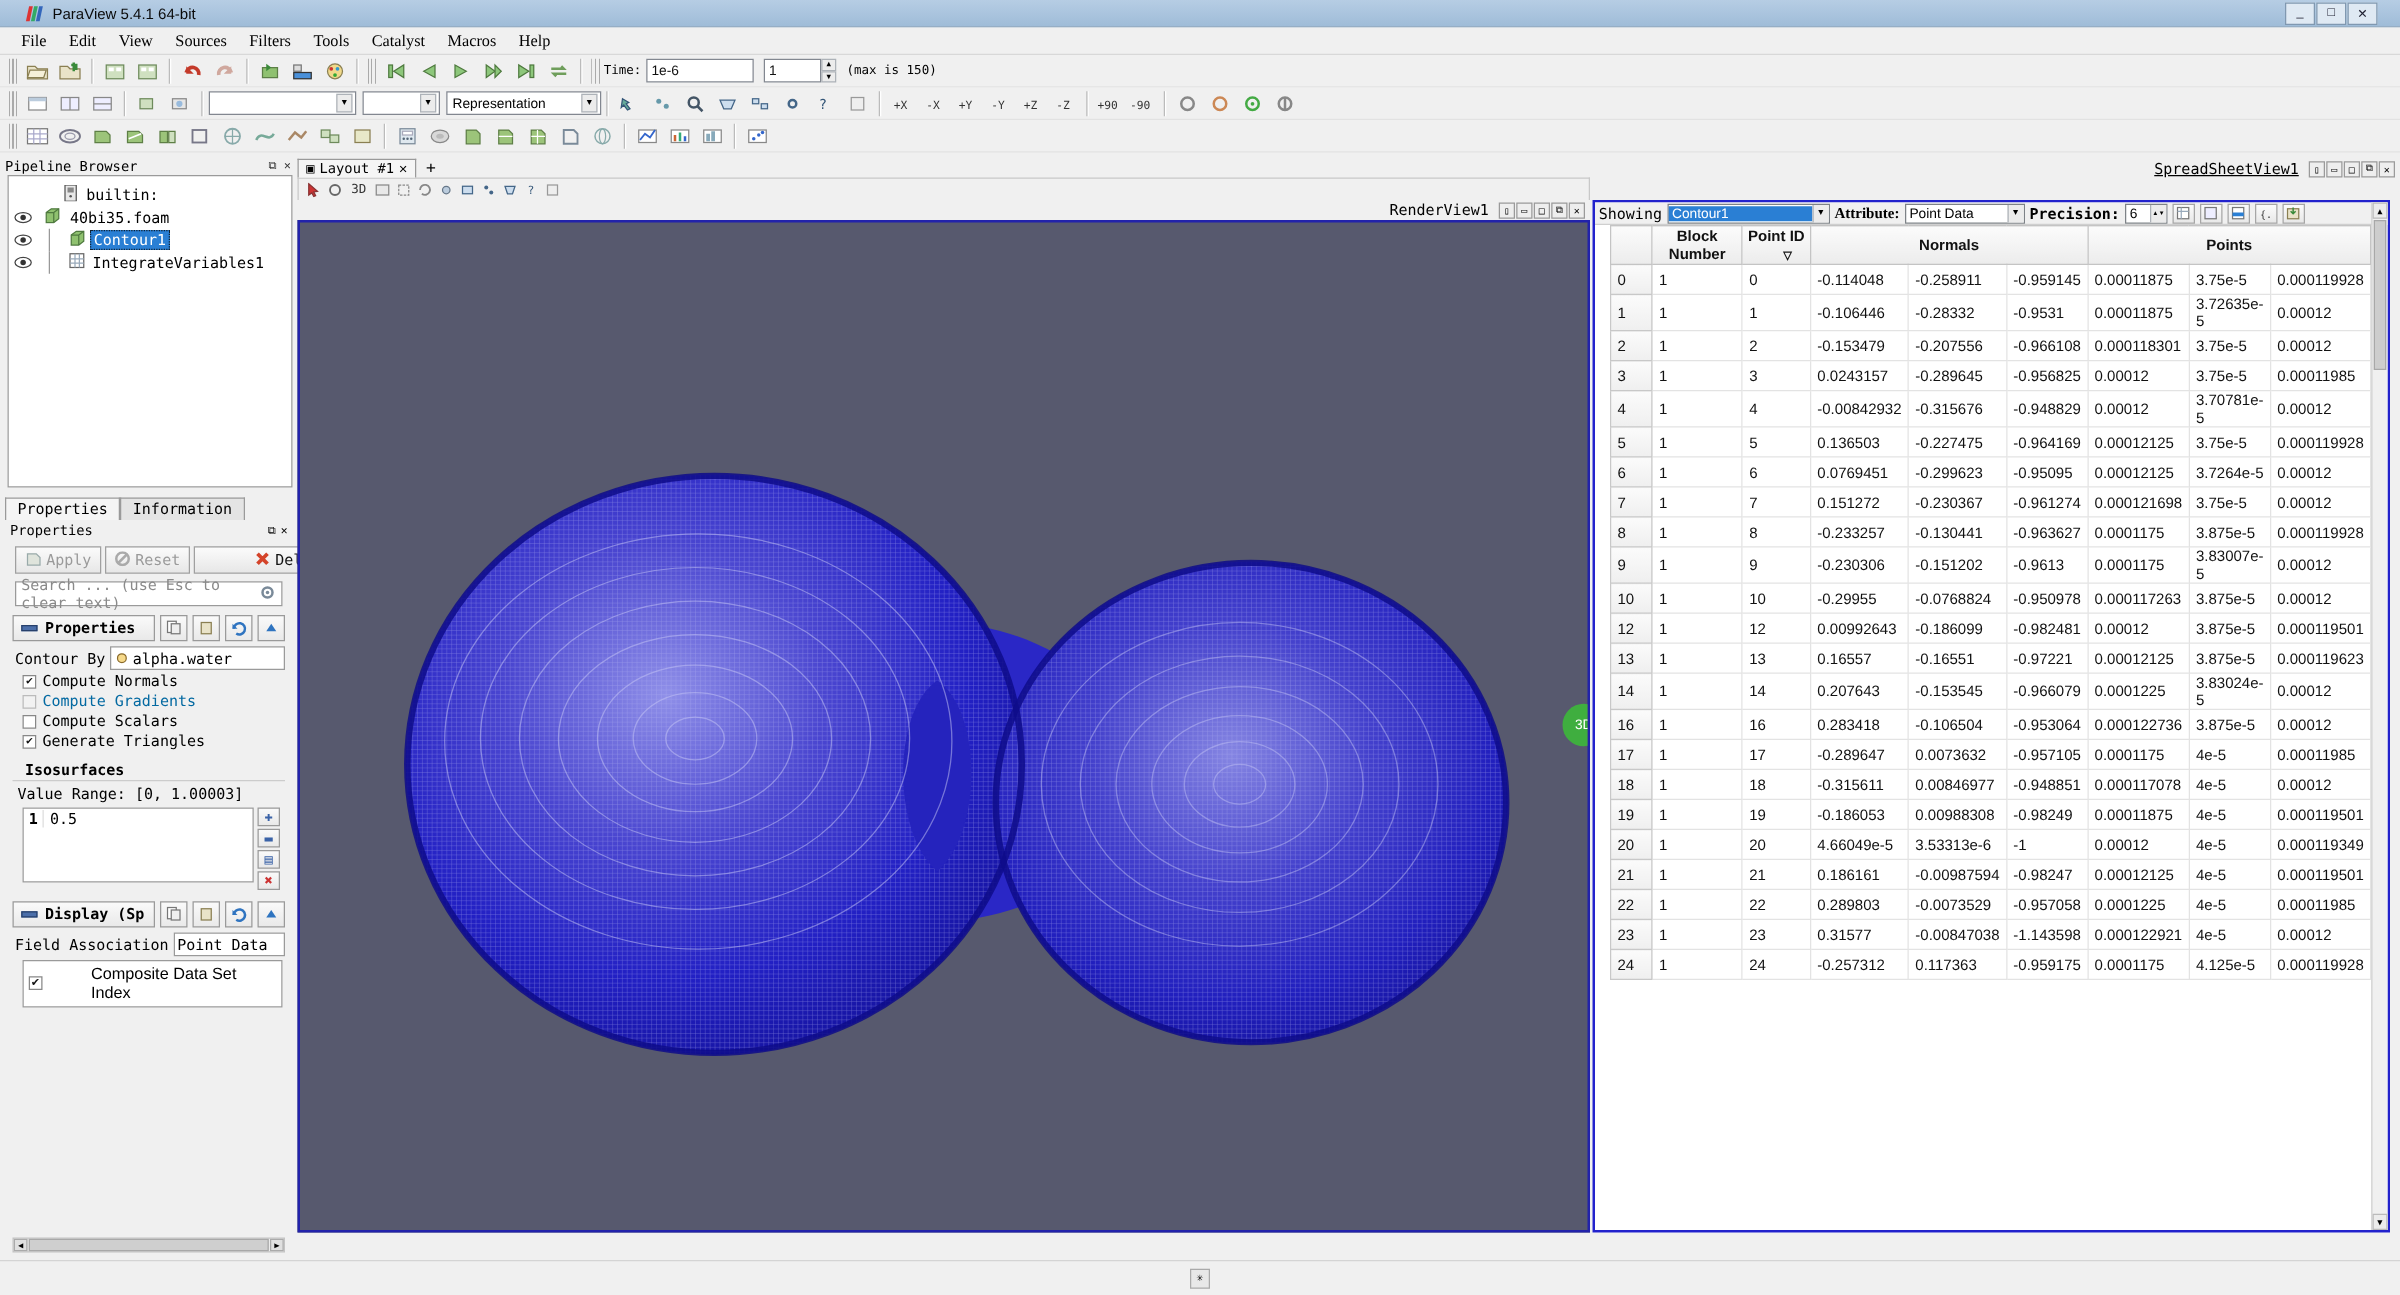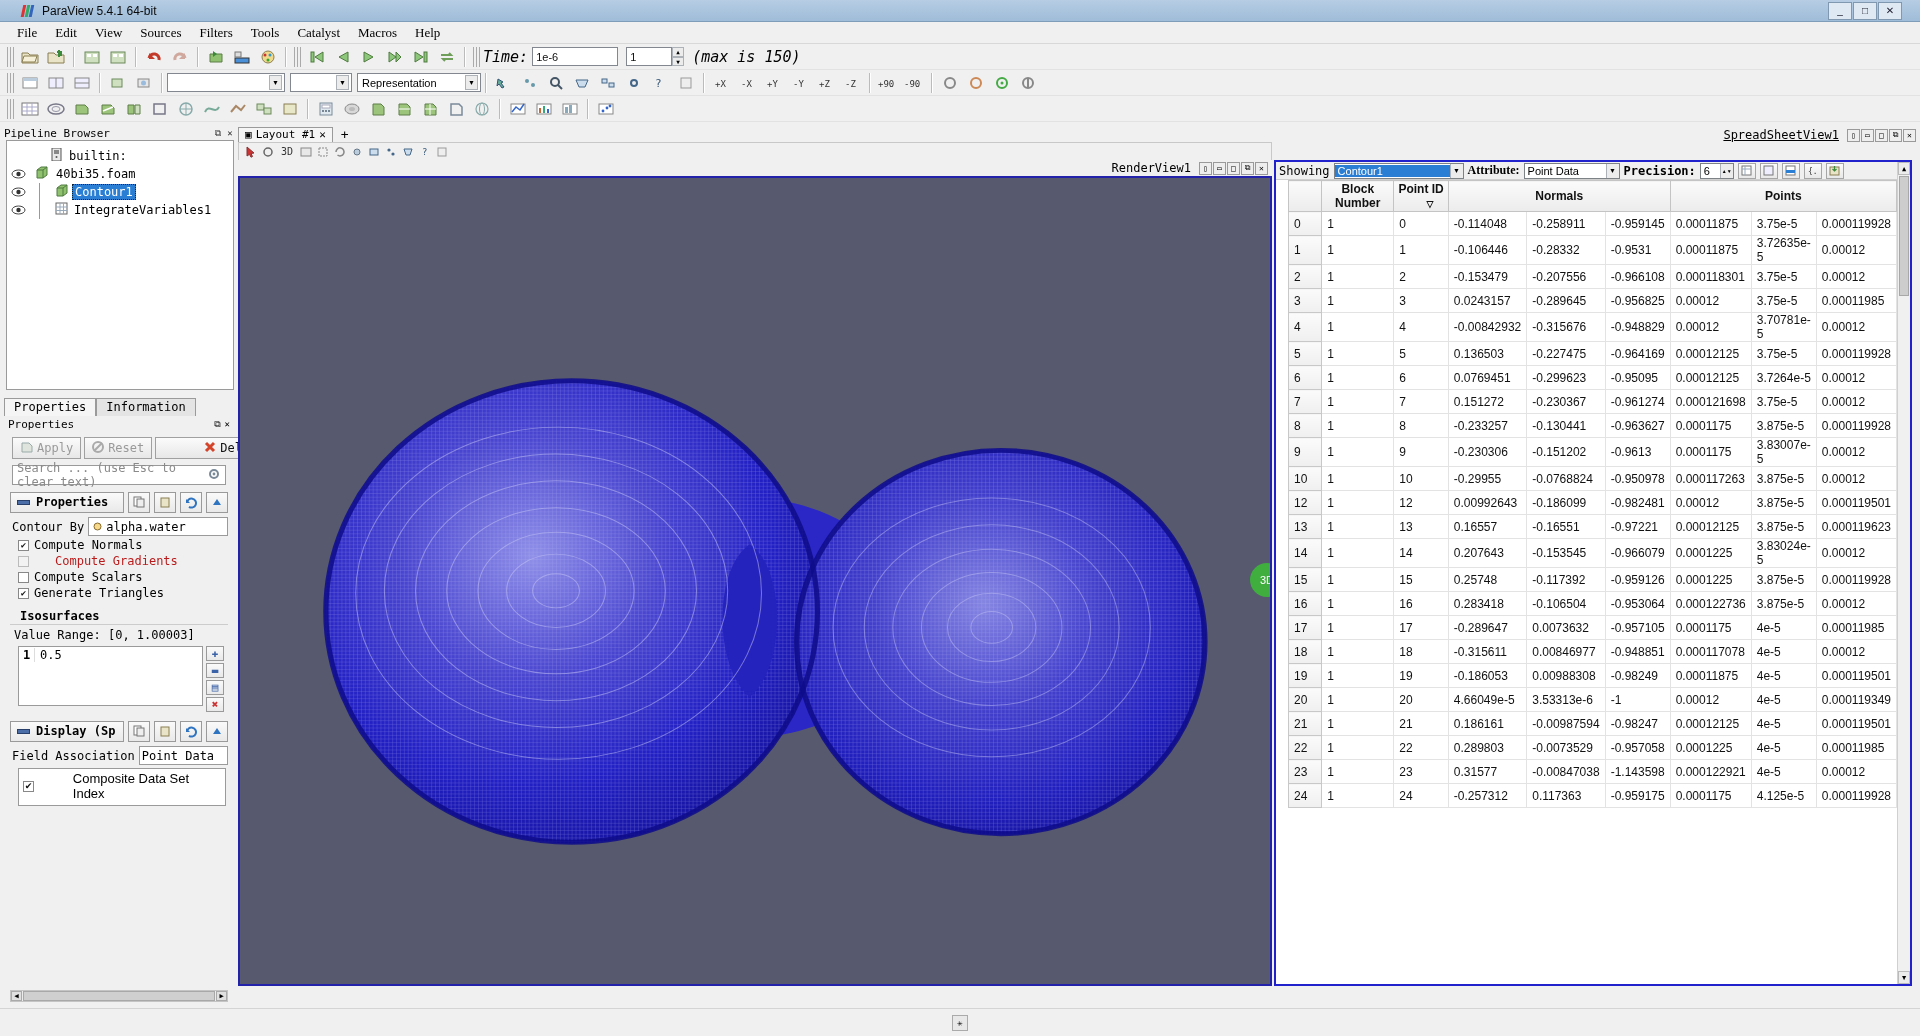--- a/index.html
+++ b/index.html
@@ -55,21 +55,21 @@
   }
   .combo .arw{ margin-left:auto; width:13px;height:15px;background:#ececec;border:1px solid #adb2b8;
                display:flex;align-items:center;justify-content:center;font-size:7px;}
   .txtin{
     height:19px;border:1px solid #828790;background:#fff;
     display:flex;align-items:center;padding:0 3px;
     font-family:"Liberation Sans",sans-serif;font-size:11px;color:#111;
   }
   .spin{ width:12px;height:19px;display:flex;flex-direction:column;}
   .spin i{flex:1;border:1px solid #adb2b8;background:#ececec;font-size:6px;display:flex;align-items:center;justify-content:center;}
-  .lbl{ font-family:"DejaVu Sans Mono",monospace; font-size:15px; color:#000;font-style:italic; }
+  .lbl{ font-family:"DejaVu Sans Mono",monospace; font-size:10px; color:#000; }
   
   .main{ position:absolute; left:0; top:126px; right:0; bottom:28px; }
   
   .panel-title{
     height:14px; font-size:11px; font-family:"DejaVu Sans Mono",monospace;
     display:flex;align-items:center; padding-left:4px; color:#000;
   }
   .panel-title .pb{ margin-left:auto; display:flex; }
   .panel-title .pb span{ width:12px;height:12px;display:flex;align-items:center;justify-content:center;
                          font-size:9px;color:#333;}
@@ -112,21 +112,21 @@
   .sqbtn{ width:22px;height:21px;border:1px solid #9a9a9a;background:linear-gradient(#fafafa,#e9e9e9);
           display:flex;align-items:center;justify-content:center;}
   .formrow{ display:flex;align-items:center;padding:4px 6px 0 8px; font-size:12px;}
   .formrow .fl{ white-space:nowrap;margin-right:4px;}
   .fcombo{ flex:1;height:19px;border:1px solid #9a9a9a;background:#fff;display:flex;align-items:center;
            padding:0 2px;font-size:12px;font-family:"DejaVu Sans Mono",monospace;}
   .chkrow{ display:flex;align-items:center;padding:2px 0 0 14px;font-size:12px;}
   .chk{ width:11px;height:11px;border:1px solid #888;background:#fff;margin-right:5px;
         display:flex;align-items:center;justify-content:center;font-size:9px;line-height:1;color:#111;}
   .chk.dis{ border-color:#bbb;background:#f2f2f2;}
-  .dimtxt{ color:#b91c1c;margin-left:21px; }
+  .dimtxt{ color:#0369a1; }
   .hdr2{ font-weight:bold;padding:5px 0 1px 10px;font-size:12px;border-bottom:1px solid #ccc;margin:4px 6px 0 6px;}
   .vr{ padding:3px 0 2px 10px;font-size:12px;}
   .vr b{ font-weight:normal;}
   .isobox{ margin:2px 8px 0 14px;display:flex;}
   .isolist{ flex:1;height:60px;border:1px solid #9a9a9a;background:#fff;}
   .isoitem{ display:flex;font-size:12px;padding:1px 2px;}
   .isoitem .n{ width:14px;font-weight:bold;border-right:1px solid #ddd;padding-left:2px;}
   .isoitem .v{ padding-left:5px;}
   .isobtns{ width:20px;margin-left:3px;display:flex;flex-direction:column;gap:2px;}
   .isobtn{ width:18px;height:15px;border:1px solid #9a9a9a;background:linear-gradient(#fafafa,#e9e9e9);
@@ -1225,31 +1225,20 @@
                 <td>1</td>
                 <td>14</td>
                 <td>0.207643</td>
                 <td>-0.153545</td>
                 <td>-0.966079</td>
                 <td>0.0001225</td>
                 <td>3.83024e-5</td>
                 <td>0.00012</td>
               </tr>
               <tr>
-                <td class="idx">15</td>
-                <td>1</td>
-                <td>15</td>
-                <td>0.25748</td>
-                <td>-0.117392</td>
-                <td>-0.959126</td>
-                <td>0.0001225</td>
-                <td>3.875e-5</td>
-                <td>0.000119928</td>
-              </tr>
-              <tr>
                 <td class="idx">16</td>
                 <td>1</td>
                 <td>16</td>
                 <td>0.283418</td>
                 <td>-0.106504</td>
                 <td>-0.953064</td>
                 <td>0.000122736</td>
                 <td>3.875e-5</td>
                 <td>0.00012</td>
               </tr>

